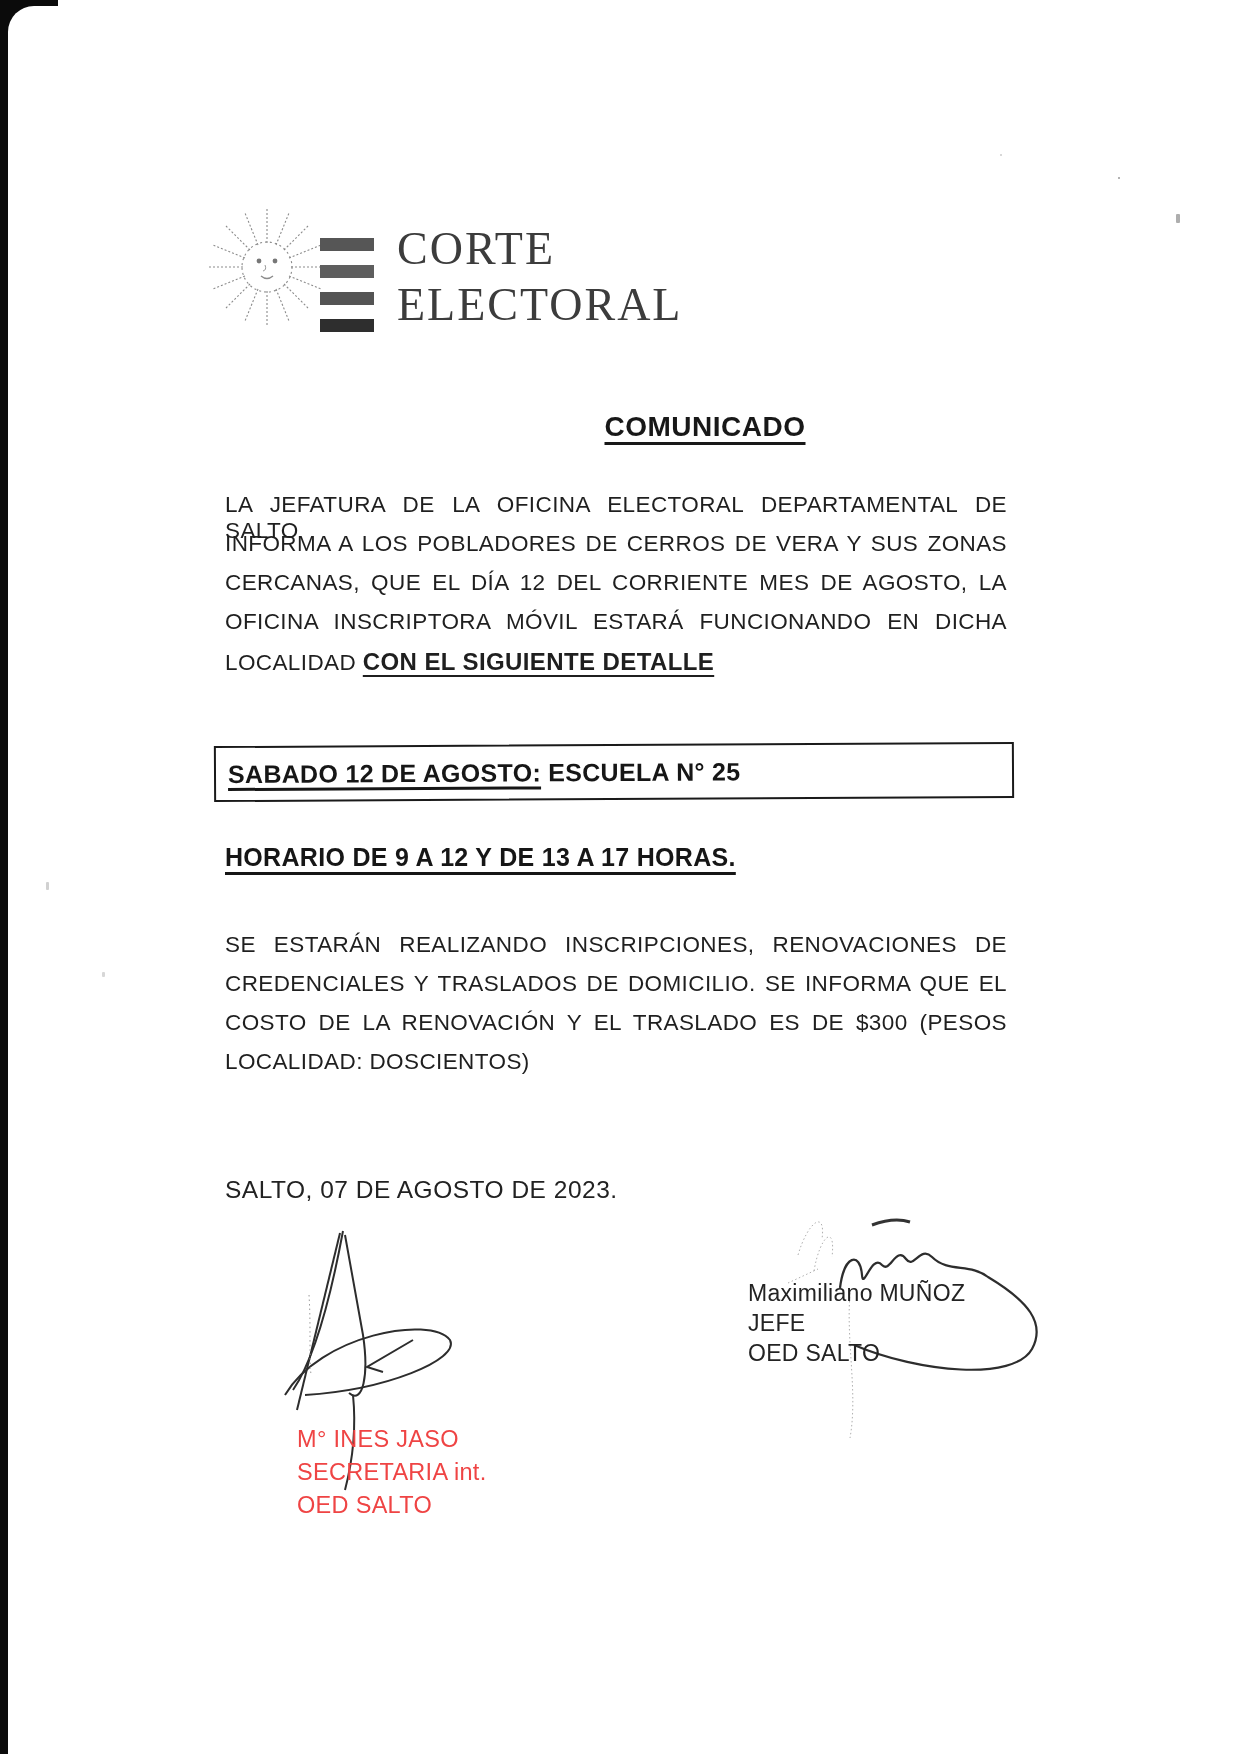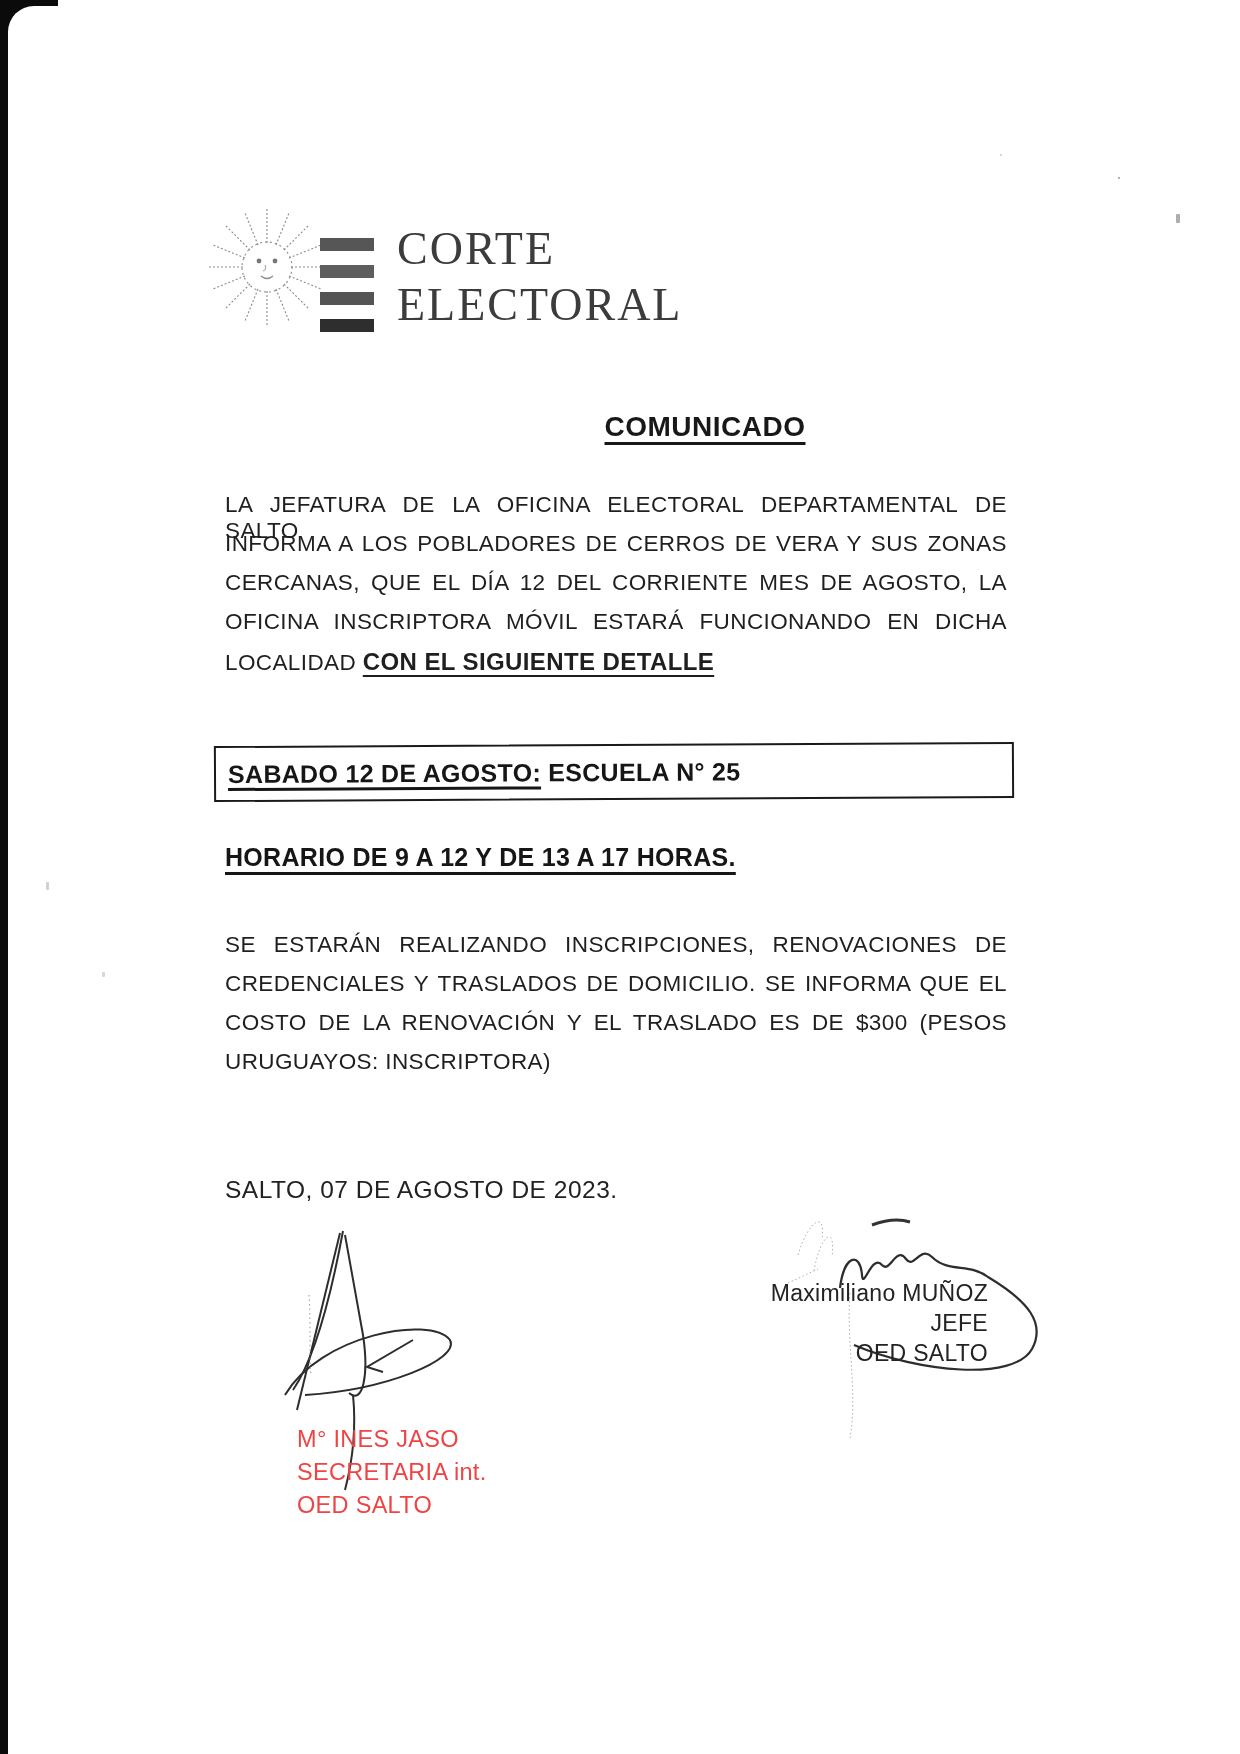--- a/index.html
+++ b/index.html
@@ -23,21 +23,21 @@
   .jline{left:225px;width:782px;font-size:22.5px;letter-spacing:0.4px;text-align:justify;text-align-last:justify;white-space:nowrap0;}
   .lline{left:225px;font-size:22.5px;letter-spacing:0.4px;}
   .emph{font-weight:bold;text-decoration:underline;text-decoration-thickness:2.5px;text-underline-offset:5px;}
   .schedule-box{left:214px;top:744px;width:800px;height:56px;border:2px solid #1a1a1a;transform:rotate(-0.3deg);
     display:flex;align-items:center;padding-left:12px;box-sizing:border-box;}
   .schedule-box .txt{font-size:25px;font-weight:bold;letter-spacing:0.3px;color:#161616;}
   .hours{left:225px;top:843px;font-size:25px;font-weight:bold;letter-spacing:0.3px;color:#161616;
     text-decoration:underline;text-decoration-thickness:3px;text-underline-offset:6px;}
   .dateline{left:225px;top:1128px;font-size:24.5px;letter-spacing:0.5px;color:#222;margin-top:48px;}
   
-  .sig-block-right{left:748px;top:1278px;width:240px;text-align:right;font-size:23px;line-height:30px;color:#232323;letter-spacing:0.3px;}
+  .sig-block-right{left:748px;top:1278px;width:240px;text-align:left;font-size:23px;line-height:30px;color:#232323;letter-spacing:0.3px;}
   .sig-block-left{left:297px;top:1423px;width:260px;font-size:23.5px;line-height:33px;color:#ef4444;letter-spacing:0.3px;}
   svg{display:block;}
 </style>
 </head>
 <body>
 
 <div class="abs edge-left"></div>
 <div class="abs corner-black"></div>
 <div class="abs corner-white"></div>
 <div class="abs speck" style="left:1118px;top:177px;width:2px;height:2px;"></div>
@@ -96,21 +96,21 @@
   <div class="txt">
     <span class="emph">SABADO 12 DE AGOSTO:</span><span style="white-space:pre;"> ESCUELA N° 25</span>
   </div>
 </div>
 
 <div class="abs hours">HORARIO DE 9 A 12 Y DE 13 A 17 HORAS.</div>
 
 <div class="abs jline" style="top:932px;">SE ESTARÁN REALIZANDO INSCRIPCIONES, RENOVACIONES DE</div>
 <div class="abs jline" style="top:971px;">CREDENCIALES Y TRASLADOS DE DOMICILIO. SE INFORMA QUE EL</div>
 <div class="abs jline" style="top:1010px;">COSTO DE LA RENOVACIÓN Y EL TRASLADO ES DE $300 (PESOS</div>
-<div class="abs lline" style="top:1049px;">URUGUAYOS: INSCRIPTORA)</div>
+<div class="abs lline" style="top:1049px;">LOCALIDAD: DOSCIENTOS)</div>
 
 <div class="abs dateline">SALTO, 07 DE AGOSTO DE 2023.</div>
 
 <div class="abs" style="left:770px;top:1193px;width:300px;height:252px;">
   <svg width="300" height="252" viewBox="0 0 300 252">
     <g fill="none" stroke="#9a9a9a" stroke-width="1" stroke-dasharray="1.5,2.5" opacity=".8">
       <path d="M 28 62 C 38 28 56 16 52 46"></path>
       <path d="M 44 78 C 50 42 66 30 62 64"></path>
       <path d="M 18 90 l 30 -14"></path>
       <path d="M 80 100 C 76 150 88 200 80 245"></path>

